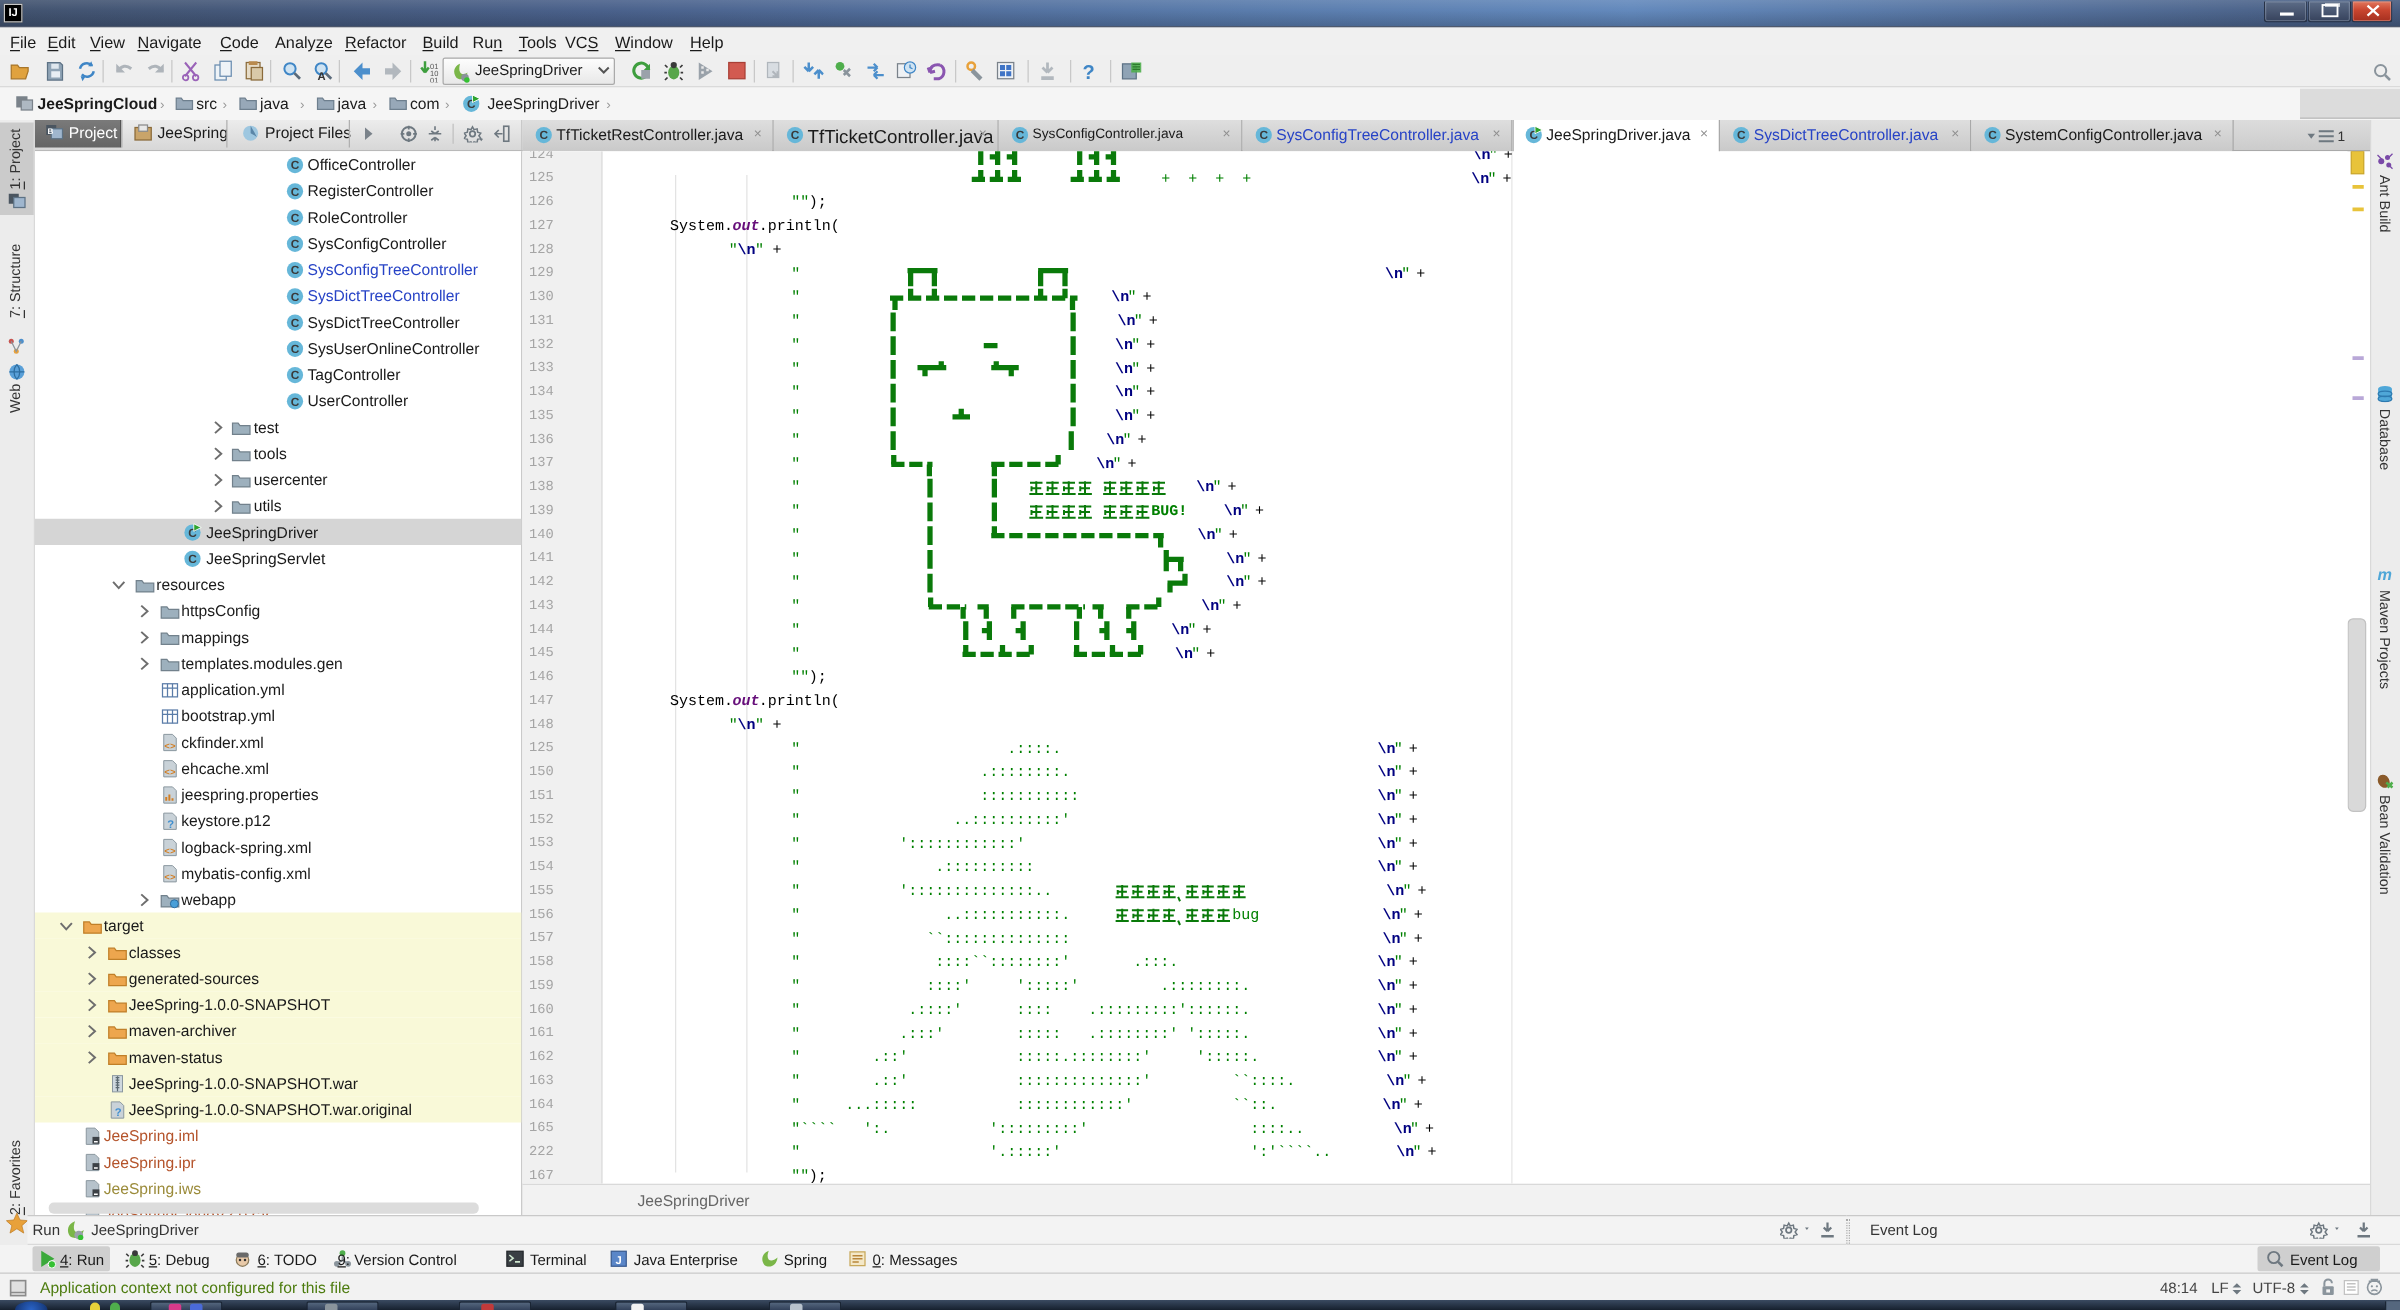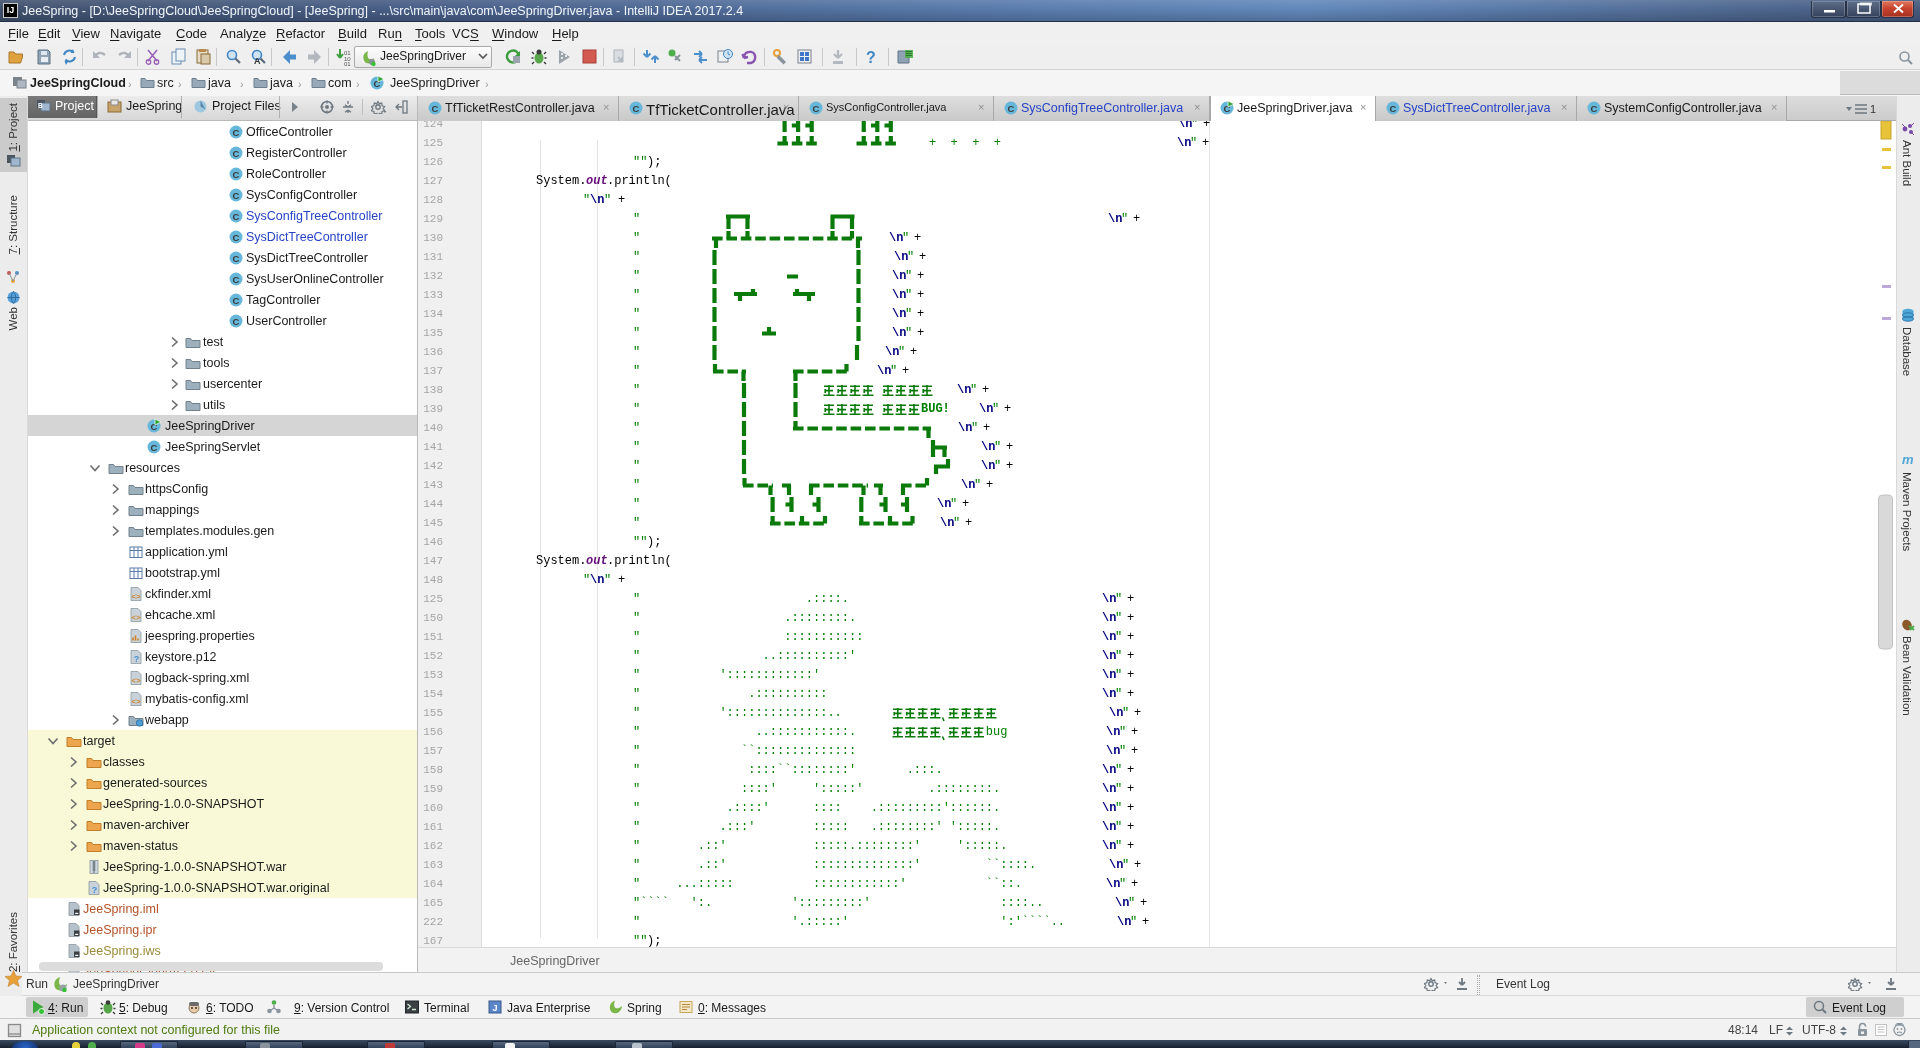--- a/index.html
+++ b/index.html
@@ -61,21 +61,20 @@
 
 #bbar{left:0;top:996px;width:1920px;height:22px;background:#f3f3f3}
 .bi{position:absolute;top:1001px;font-size:12px;color:#1a1a1a;white-space:nowrap}
 
 #sbar{left:0;top:1018px;width:1920px;height:24px;background:#f2f2f2;border-top:1px solid #c9c9c9}
 </style></head>
 <body>
 <div id="stage">
 <div id="title" class="abs">
       <div id="icn" class="abs">IJ</div>
-      <div class="txt abs">JeeSpring - [D:\JeeSpringCloud\JeeSpringCloud] - [JeeSpring] - ...\src\main\java\com\JeeSpringDriver.java - IntelliJ IDEA 2017.2.4</div>
       <div class="wbtn abs" style="left:1811px;width:35px;background:linear-gradient(#5d6d88,#36425c);box-shadow:inset 0 0 0 1px rgba(200,212,228,.28)"><svg width="35" height="15">
           <rect x="12" y="9" width="11" height="2.5" fill="#fff"></rect>
         </svg></div>
       <div class="wbtn abs" style="left:1846px;width:35px;background:linear-gradient(#5d6d88,#36425c);box-shadow:inset 0 0 0 1px rgba(200,212,228,.28)"><svg width="35" height="15">
           <rect x="11" y="3" width="12" height="9" fill="none" stroke="#fff" stroke-width="1.5"></rect>
           <rect x="13" y="1.5" width="12" height="3" fill="#fff" opacity="0.7"></rect>
         </svg></div>
       <div class="wbtn abs" style="left:1881px;width:33px;background:linear-gradient(#e2795f,#c8452f 45%,#a52f1f);box-shadow:inset 0 0 0 1px rgba(240,200,190,.35)"><svg width="33" height="15">
           <path d="M12 3.5 L21 11.5 M21 3.5 L12 11.5" stroke="#fff" stroke-width="1.8"></path>
         </svg></div>
@@ -1061,21 +1060,21 @@
       <circle cx="6" cy="9" r="1" fill="#333"></circle>
       <circle cx="10" cy="9" r="1" fill="#333"></circle>
     </svg>
     <div class="bi" style="left:206px"><u>6</u>: TODO</div>
     <svg class="abs" style="left:266px;top:999px" width="16" height="16" viewBox="0 0 16 16">
       <circle cx="8" cy="3.5" r="2.3" fill="#4fae4c"></circle>
       <circle cx="3.5" cy="12" r="2.3" fill="#8a949c"></circle>
       <circle cx="12.5" cy="12" r="2.3" fill="#8a949c"></circle>
       <path d="M8 6 v3 M8 9 L3.5 12 M8 9 L12.5 12" stroke="#8a949c" stroke-width="1.4" fill="none"></path>
     </svg>
-    <div class="bi" style="left:294px"><u>9</u>: Version Control</div>
+    <div class="bi" style="left:270px"><u>9</u>: Version Control</div>
     <svg class="abs" style="left:404px;top:999px" width="16" height="16" viewBox="0 0 16 16">
       <rect x="1.5" y="2" width="13" height="12" fill="#3a3f44" stroke="#23272b"></rect>
       <path d="M3.5 5 l3 2.5 -3 2.5 M8 10.5 h4" stroke="#d0e8d0" stroke-width="1.3" fill="none"></path>
     </svg>
     <div class="bi" style="left:424px">Terminal</div>
     <svg class="abs" style="left:487px;top:999px" width="16" height="16" viewBox="0 0 16 16">
       <rect x="2" y="2" width="12" height="12" fill="#5a86c8" stroke="#3a5a90"></rect>
       <text x="8" y="12" text-anchor="middle" font-size="9" fill="#fff" font-weight="bold">J</text>
     </svg>
     <div class="bi" style="left:507px">Java Enterprise</div>

